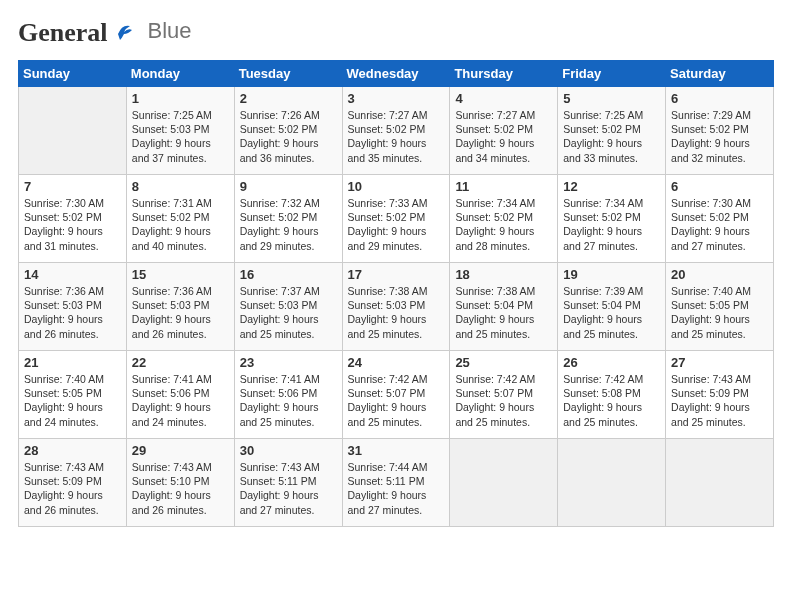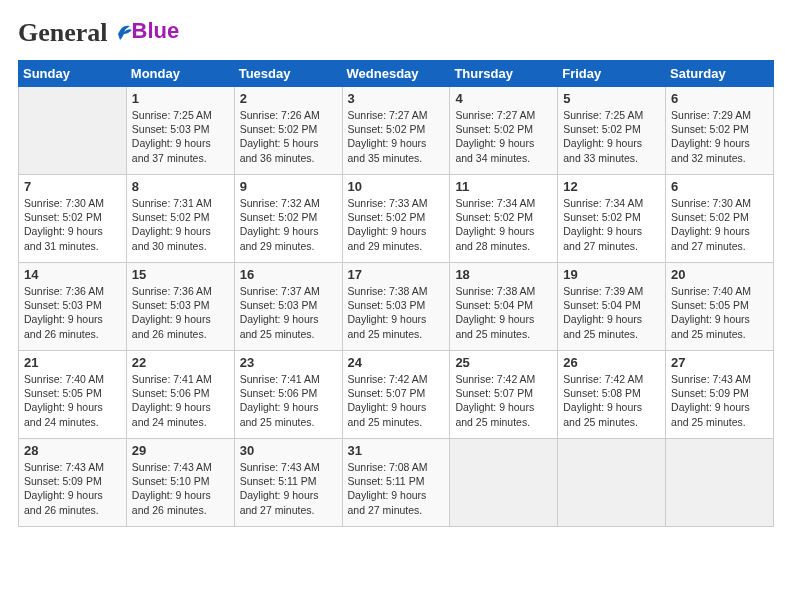--- a/index.html
+++ b/index.html
@@ -89,21 +89,21 @@
 
 <div class="page">
   <div class="header">
     <div class="logo">
       <div style="display:flex; align-items:center;">
         <span style="font-size:26px; font-weight:bold; color:#333; font-family:Georgia,serif;">General</span>
         <svg width="22" height="22" viewBox="0 0 22 22" style="margin-left:2px; margin-top:-4px;">
           <path d="M8 14 Q12 4 20 6 Q16 8 14 12 Q18 8 22 10 Q18 14 14 14 Q12 18 10 20 Z" fill="#1565c0"></path>
         </svg>
       </div>
-      <span style="font-size:22px; font-weight:bold; color:#a21caf; font-family:Arial,sans-serif; margin-top:-4px;">Blue</span>
+      <span style="font-size:22px; font-weight:normal; color:#737373; font-family:Arial,sans-serif; margin-top:-4px;margin-left:16px;">Blue</span>
     </div>
     <div class="title-block">
       <div class="month-title"></div>
       <div class="subtitle"></div>
     </div>
   </div>
 
   <table class="calendar">
     <thead>
       <tr>
@@ -125,21 +125,21 @@
               <div>Sunrise: 7:25 AM</div>
               <div>Sunset: 5:03 PM</div>
               <div>Daylight: 9 hours and 37 minutes.</div>
             </div>
           </td>
           <td>
             <span class="day-number">2</span>
             <div class="day-info">
               <div>Sunrise: 7:26 AM</div>
               <div>Sunset: 5:02 PM</div>
-              <div>Daylight: 5 hours and 36 minutes.</div>
+              <div>Daylight: 9 hours and 36 minutes.</div>
             </div>
           </td>
           <td>
             <span class="day-number">3</span>
             <div class="day-info">
               <div>Sunrise: 7:27 AM</div>
               <div>Sunset: 5:02 PM</div>
               <div>Daylight: 9 hours and 35 minutes.</div>
             </div>
           </td>
@@ -175,21 +175,21 @@
               <div>Sunrise: 7:30 AM</div>
               <div>Sunset: 5:02 PM</div>
               <div>Daylight: 9 hours and 31 minutes.</div>
             </div>
           </td>
           <td>
             <span class="day-number">8</span>
             <div class="day-info">
               <div>Sunrise: 7:31 AM</div>
               <div>Sunset: 5:02 PM</div>
-              <div>Daylight: 9 hours and 30 minutes.</div>
+              <div>Daylight: 9 hours and 40 minutes.</div>
             </div>
           </td>
           <td>
             <span class="day-number">9</span>
             <div class="day-info">
               <div>Sunrise: 7:32 AM</div>
               <div>Sunset: 5:02 PM</div>
               <div>Daylight: 9 hours and 29 minutes.</div>
             </div>
           </td>
@@ -363,21 +363,21 @@
             <span class="day-number">30</span>
             <div class="day-info">
               <div>Sunrise: 7:43 AM</div>
               <div>Sunset: 5:11 PM</div>
               <div>Daylight: 9 hours and 27 minutes.</div>
             </div>
           </td>
           <td>
             <span class="day-number">31</span>
             <div class="day-info">
-              <div>Sunrise: 7:08 AM</div>
+              <div>Sunrise: 7:44 AM</div>
               <div>Sunset: 5:11 PM</div>
               <div>Daylight: 9 hours and 27 minutes.</div>
             </div>
           </td>
           <td class="empty-cell"></td>
           <td class="empty-cell"></td>
           <td class="empty-cell"></td>
         </tr>
       </tbody>
   </table>

